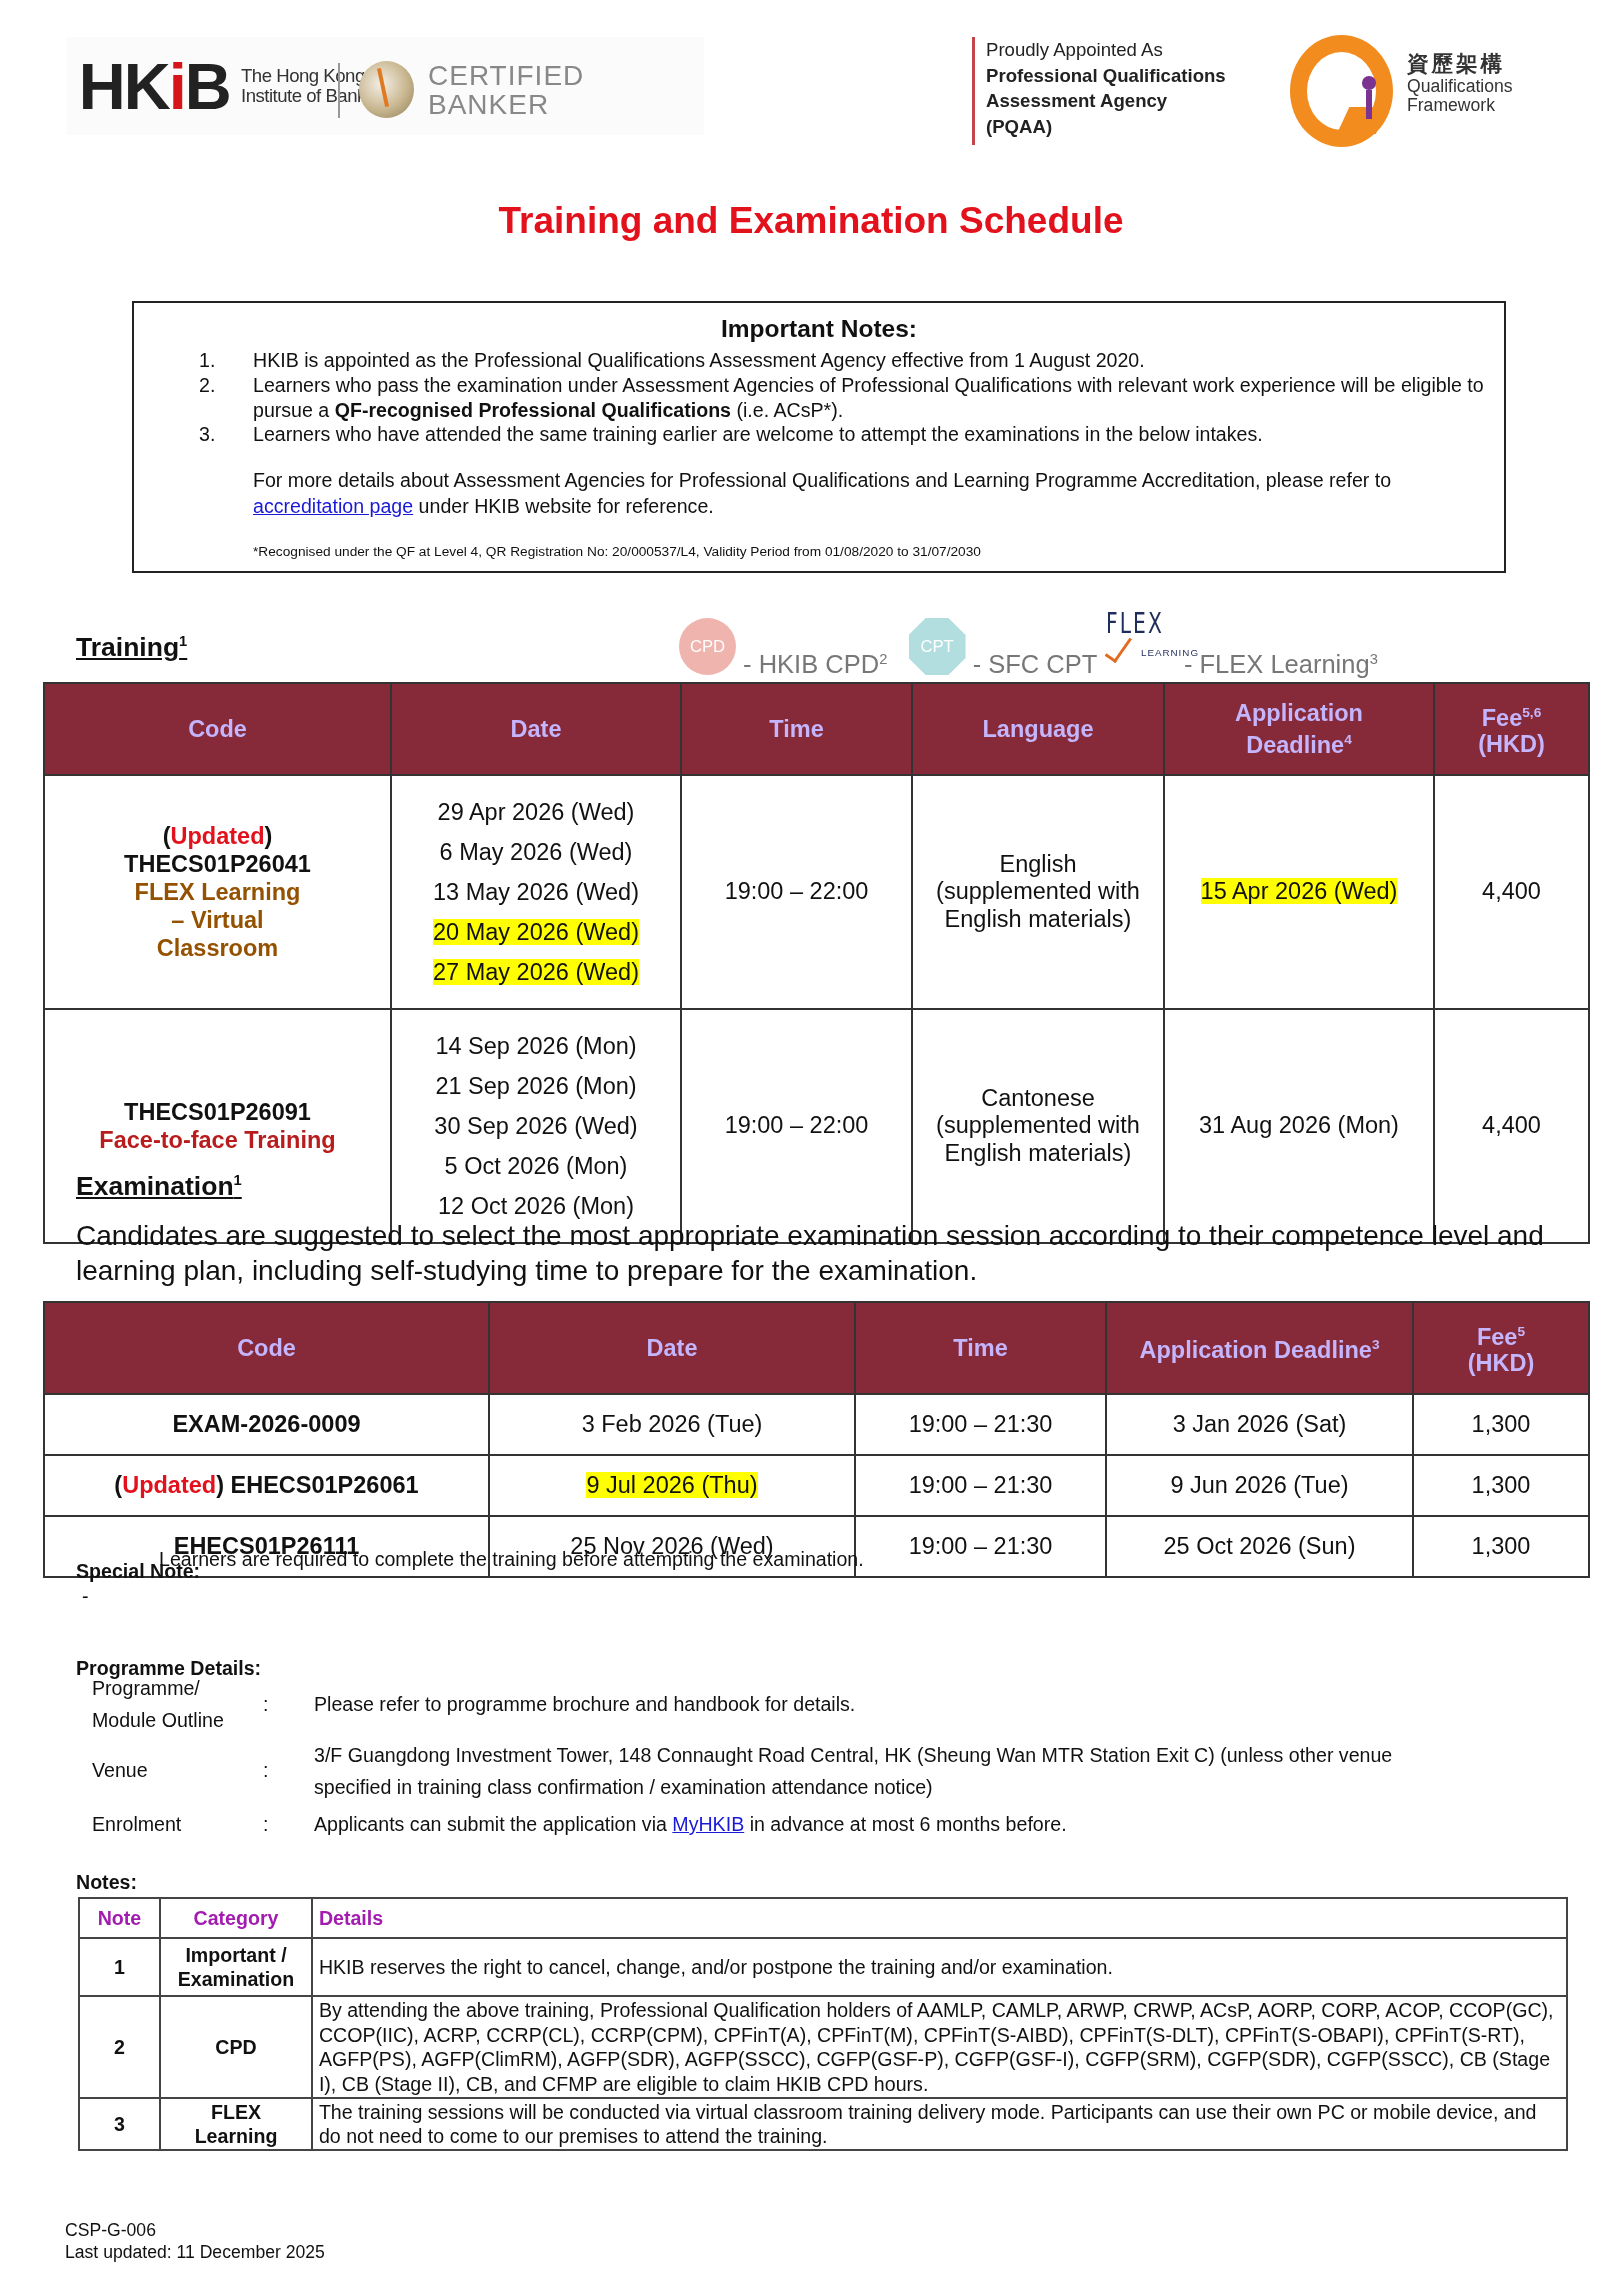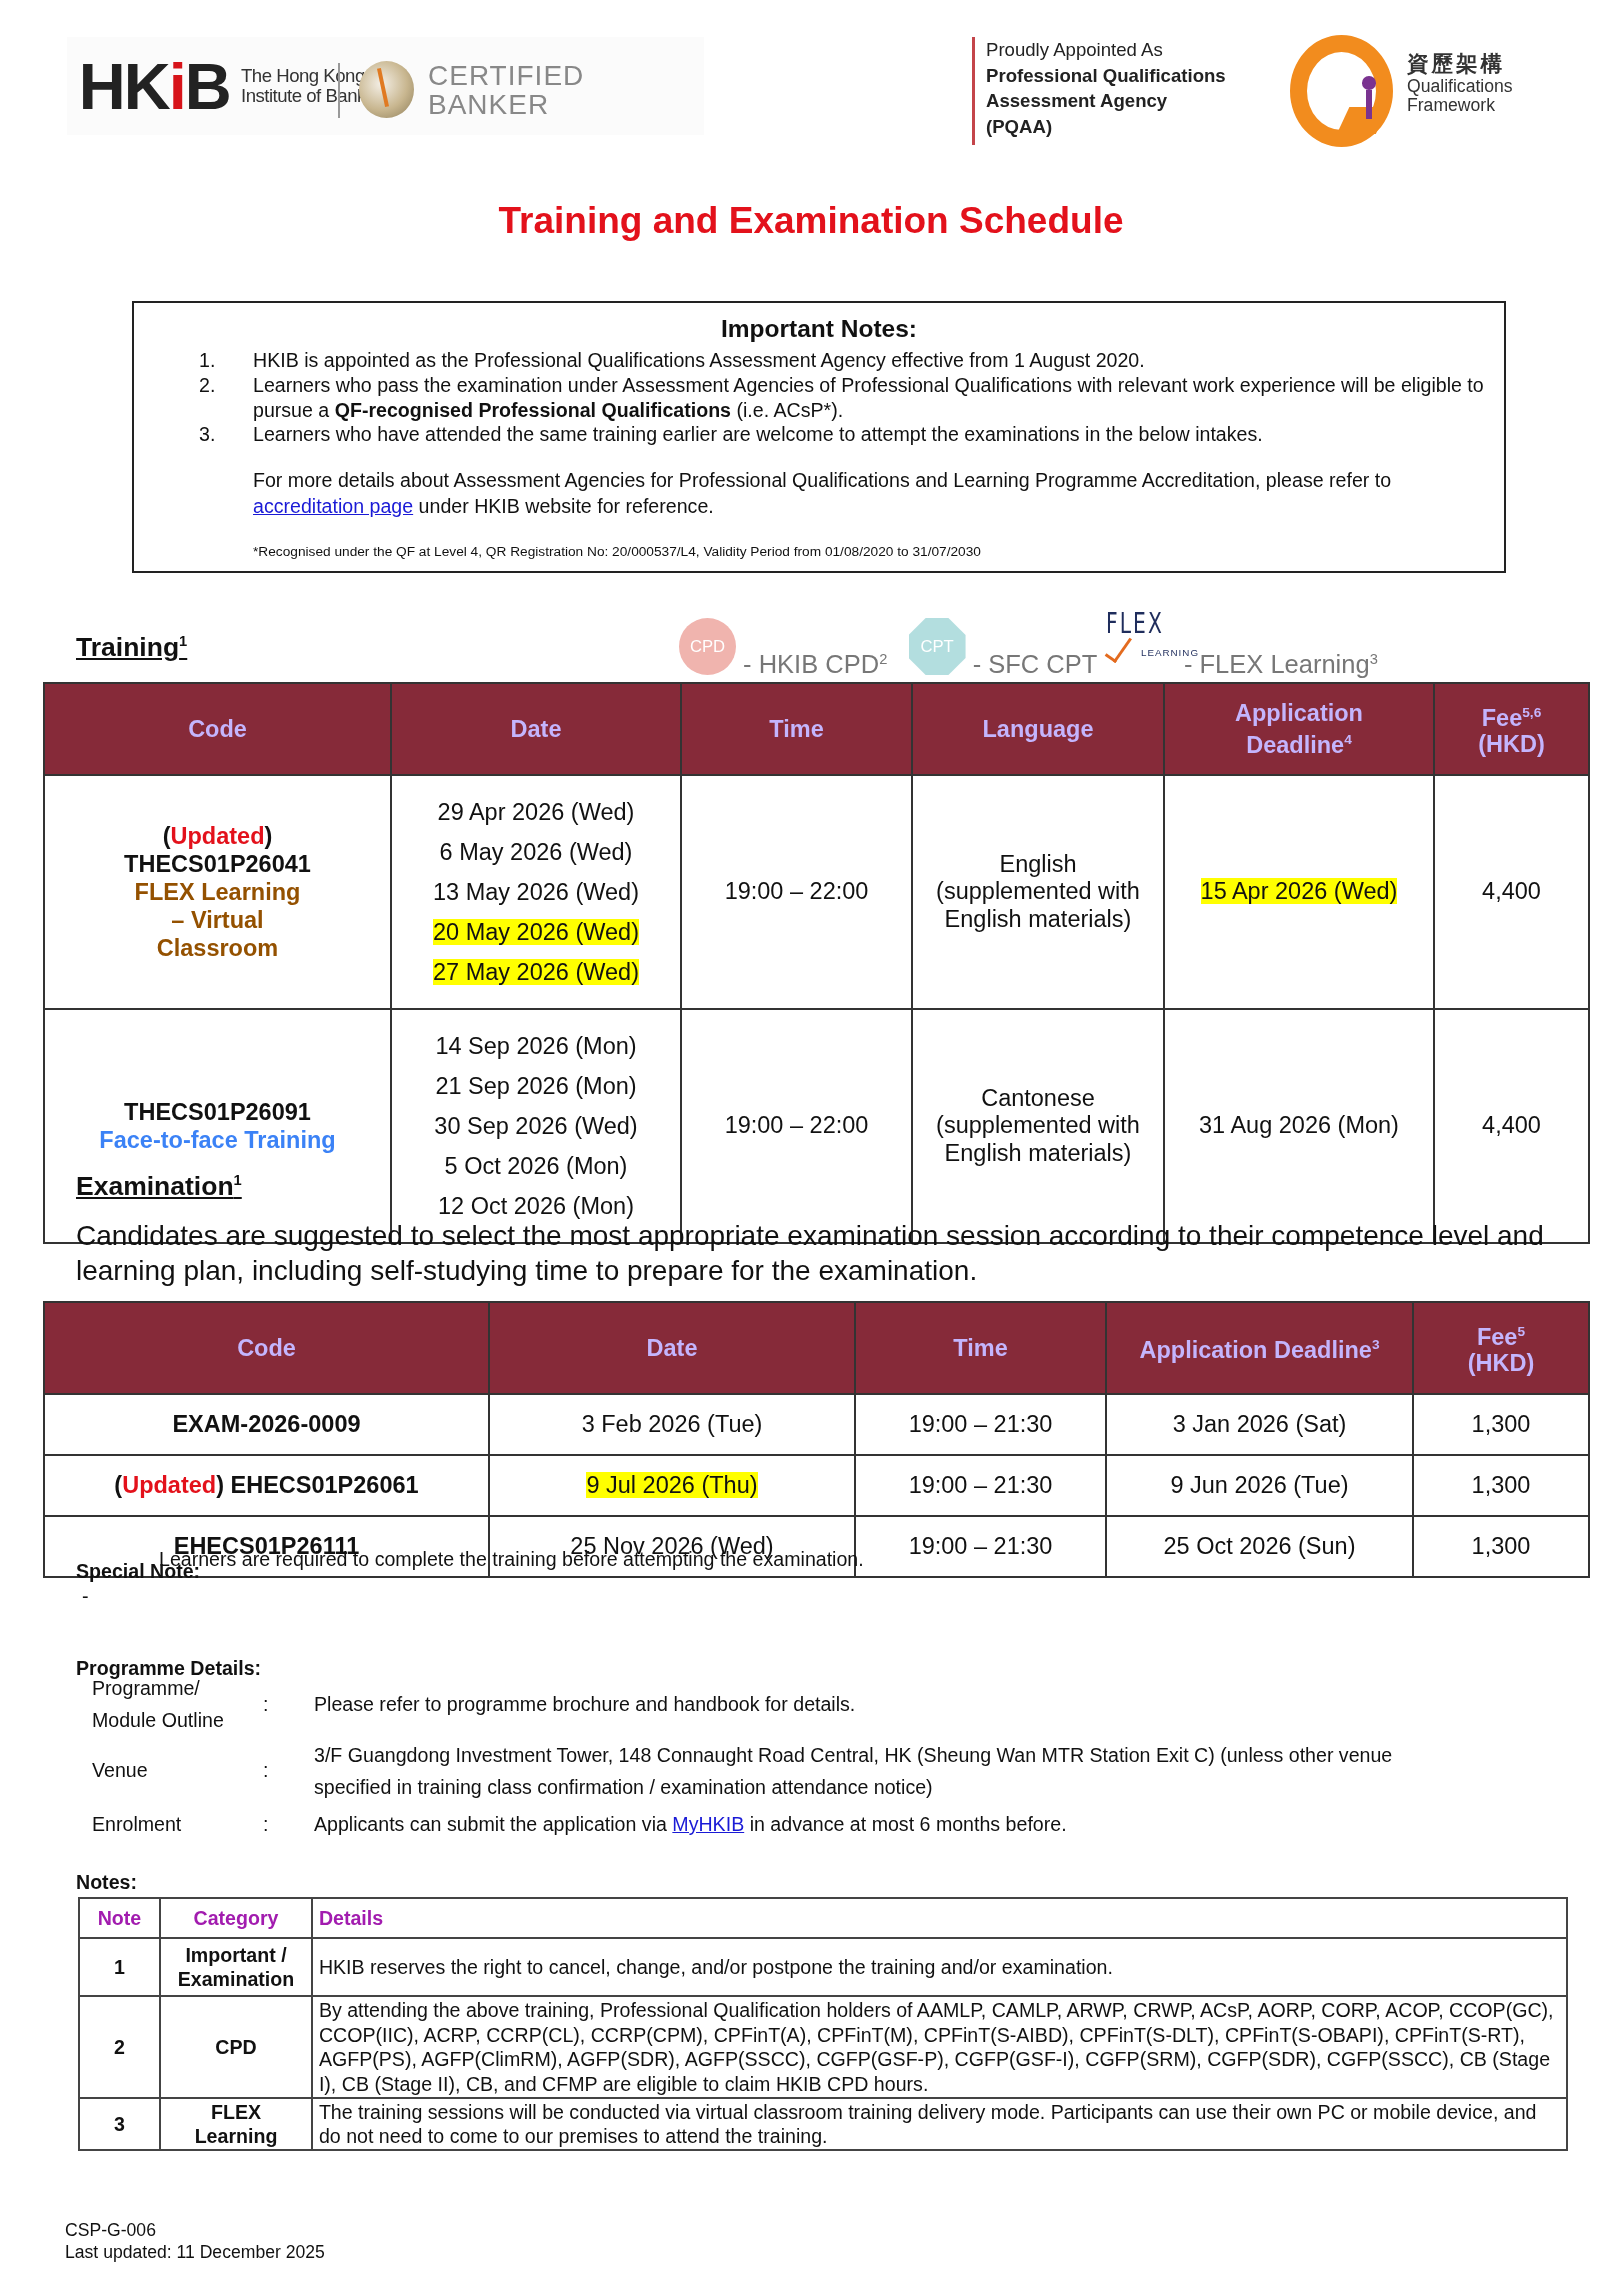--- a/index.html
+++ b/index.html
@@ -59,21 +59,21 @@
   
   table.grid { position: absolute; border-collapse: collapse; table-layout: fixed; }
   table.grid th { background: #862a39; color: #c4b5fd; font-weight: bold; font-size: 23.5px; line-height: 26.5px; border: 2px solid #333; padding: 16px; }
   table.grid td { border: 2px solid #333; text-align: center; font-size: 23.5px; padding: 16px; vertical-align: middle; }
   table.grid th sup { font-size: 13.7px; }
   .dates div { height: 40px; line-height: 40px; }
   .hl { background: #ffff00; }
   .upd { color: #e3111b; font-weight: bold; }
   .code-b { font-weight: bold; }
   .flex-c { color: #945100; font-weight: bold; }
-  .f2f-c { color: #3b82f6; font-weight: bold; }
+  .f2f-c { color: #b91c1c; font-weight: bold; }
 
   .intro { left: 76px; top: 1218px; width: 1529px; font-size: 28px; line-height: 35px; }
 
   .sp-h { font-weight: bold; font-size: 19.6px; }
   .body20 { font-size: 19.6px; }
   .pd-row { position: absolute; font-size: 19.6px; line-height: 32px; }
 
   table.notes { position: absolute; left: 78px; top: 1897px; width: 1490px; border-collapse: collapse; table-layout: fixed; }
   table.notes td, table.notes th { border: 2px solid #444; font-size: 19.6px; line-height: 24.5px; padding: 0 5.9px; }
   table.notes th { font-weight: bold; height: 38px; background: #fff; color: #a21caf; }

